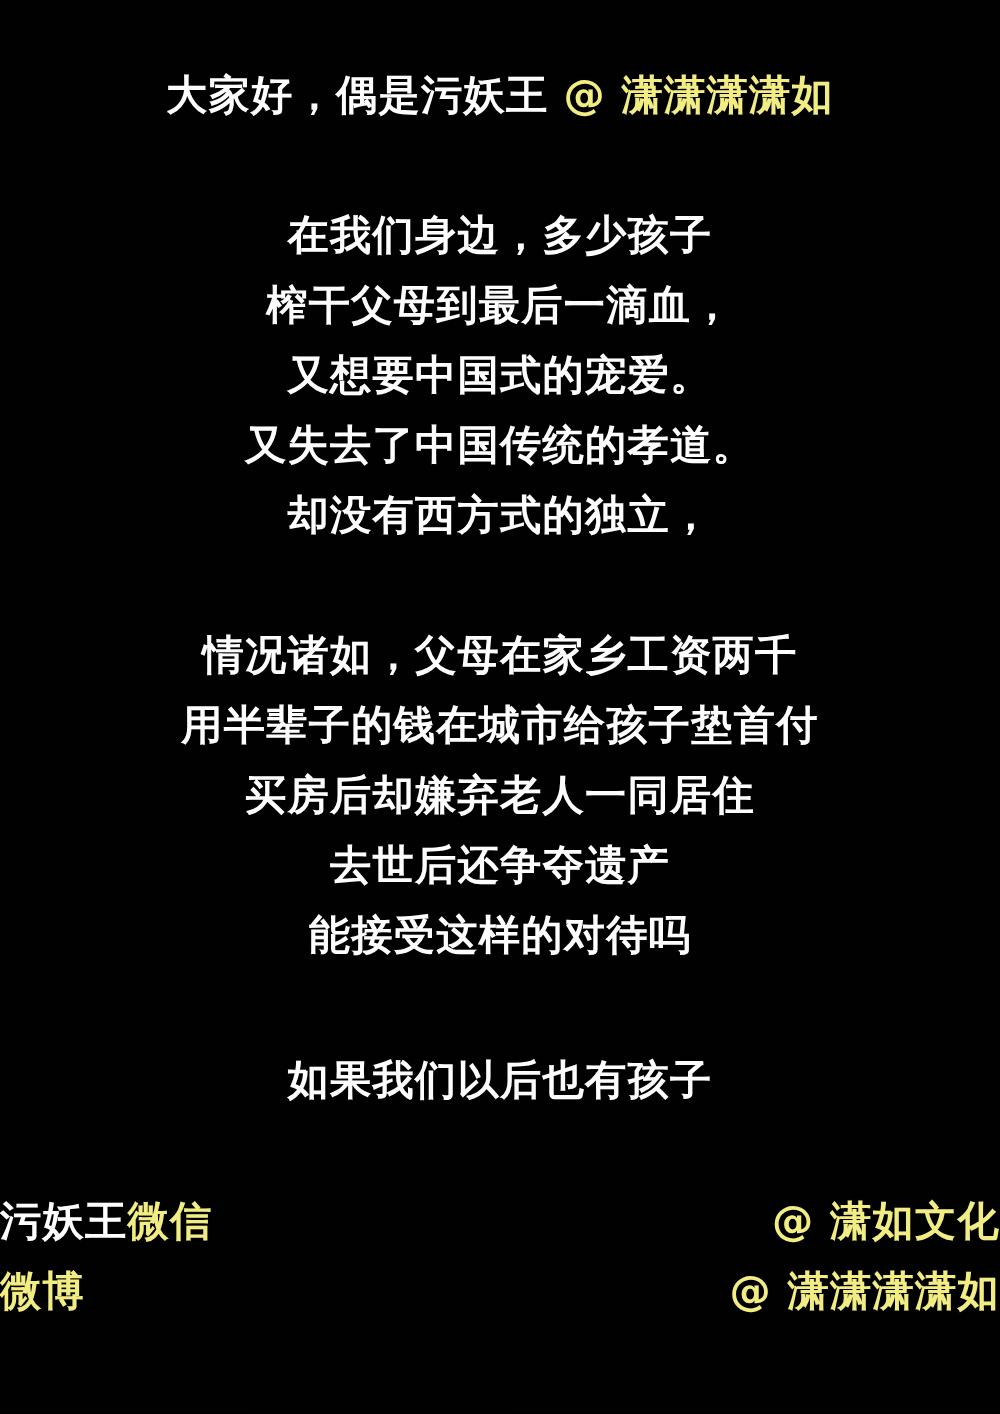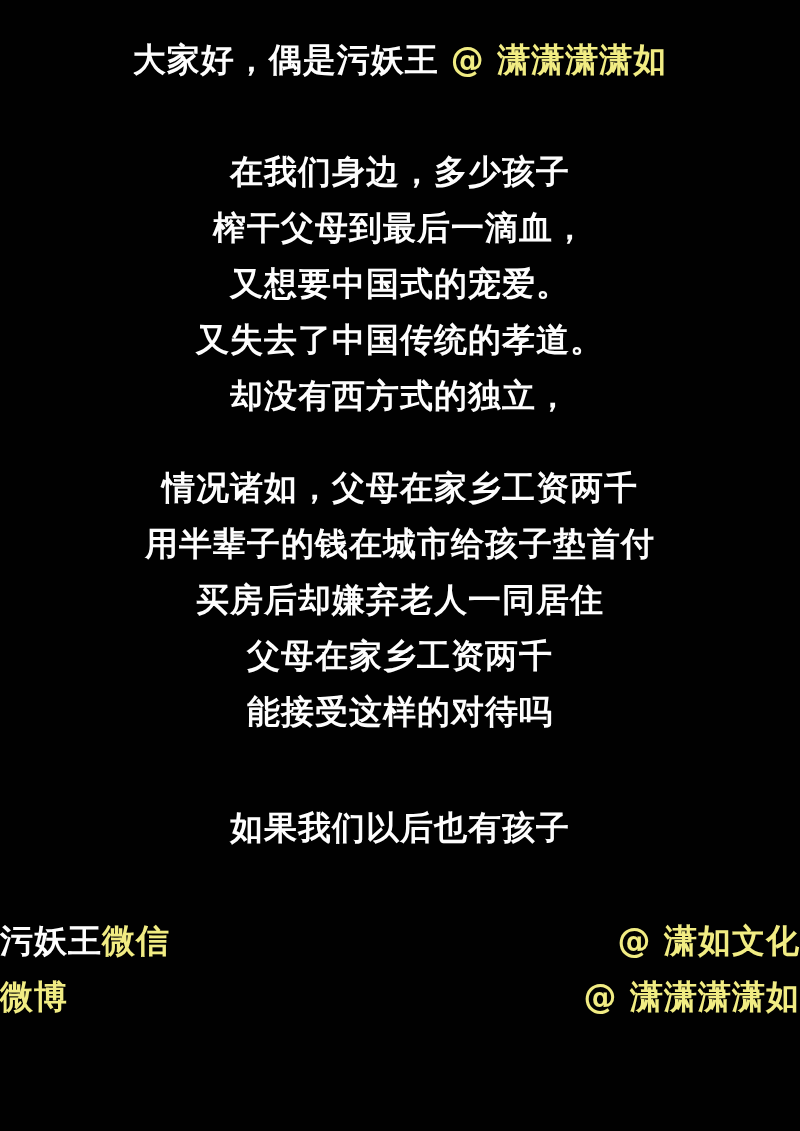--- a/index.html
+++ b/index.html
@@ -15,28 +15,28 @@
     overflow: hidden;
     font-family: "DejaVu Sans", sans-serif;
     font-weight: 700;
     font-size: 33px;
     line-height: 56px;
     color: #fdfdfd;
     text-align: center;
     letter-spacing: 1px;
   }
   .title {
-    padding-top: 32px;
+    padding-top: 48px;
     white-space: nowrap;
   }
   .yellow { color: #f1ec83; }
   .white  { color: #fdfdfd; }
   .title .yellow { margin-left: 12px; }
   .para-1 { margin-top: 56px; }
-  .para-2 { margin-top: 36px; }
+  .para-2 { margin-top: 56px; }
   .para-3 { margin-top: 60px; }
   .line { white-space: nowrap; }
   .footer {
     margin-top: 57px;
     display: grid;
     grid-template-columns: 382px 1fr;
     column-gap: 10px;
   }
   .f-left  { text-align: left; white-space: nowrap; }
   .f-right { text-align: right;  white-space: nowrap; }
@@ -55,21 +55,21 @@
     <div class="line">榨干父母到最后一滴血，</div>
     <div class="line">又想要中国式的宠爱。</div>
     <div class="line">又失去了中国传统的孝道。</div>
     <div class="line">却没有西方式的独立，</div>
   </div>
 
   <div class="para-2">
     <div class="line">情况诸如，父母在家乡工资两千</div>
     <div class="line">用半辈子的钱在城市给孩子垫首付</div>
     <div class="line">买房后却嫌弃老人一同居住</div>
-    <div class="line">父母在家乡工资两千</div>
+    <div class="line">去世后还争夺遗产</div>
     <div class="line">能接受这样的对待吗</div>
   </div>
 
   <div class="para-3">
     <div class="line">如果我们以后也有孩子</div>
   </div>
 
   <div class="footer">
     <div class="f-left">
       <span class="white">污妖王</span><span class="yellow">微信</span>

